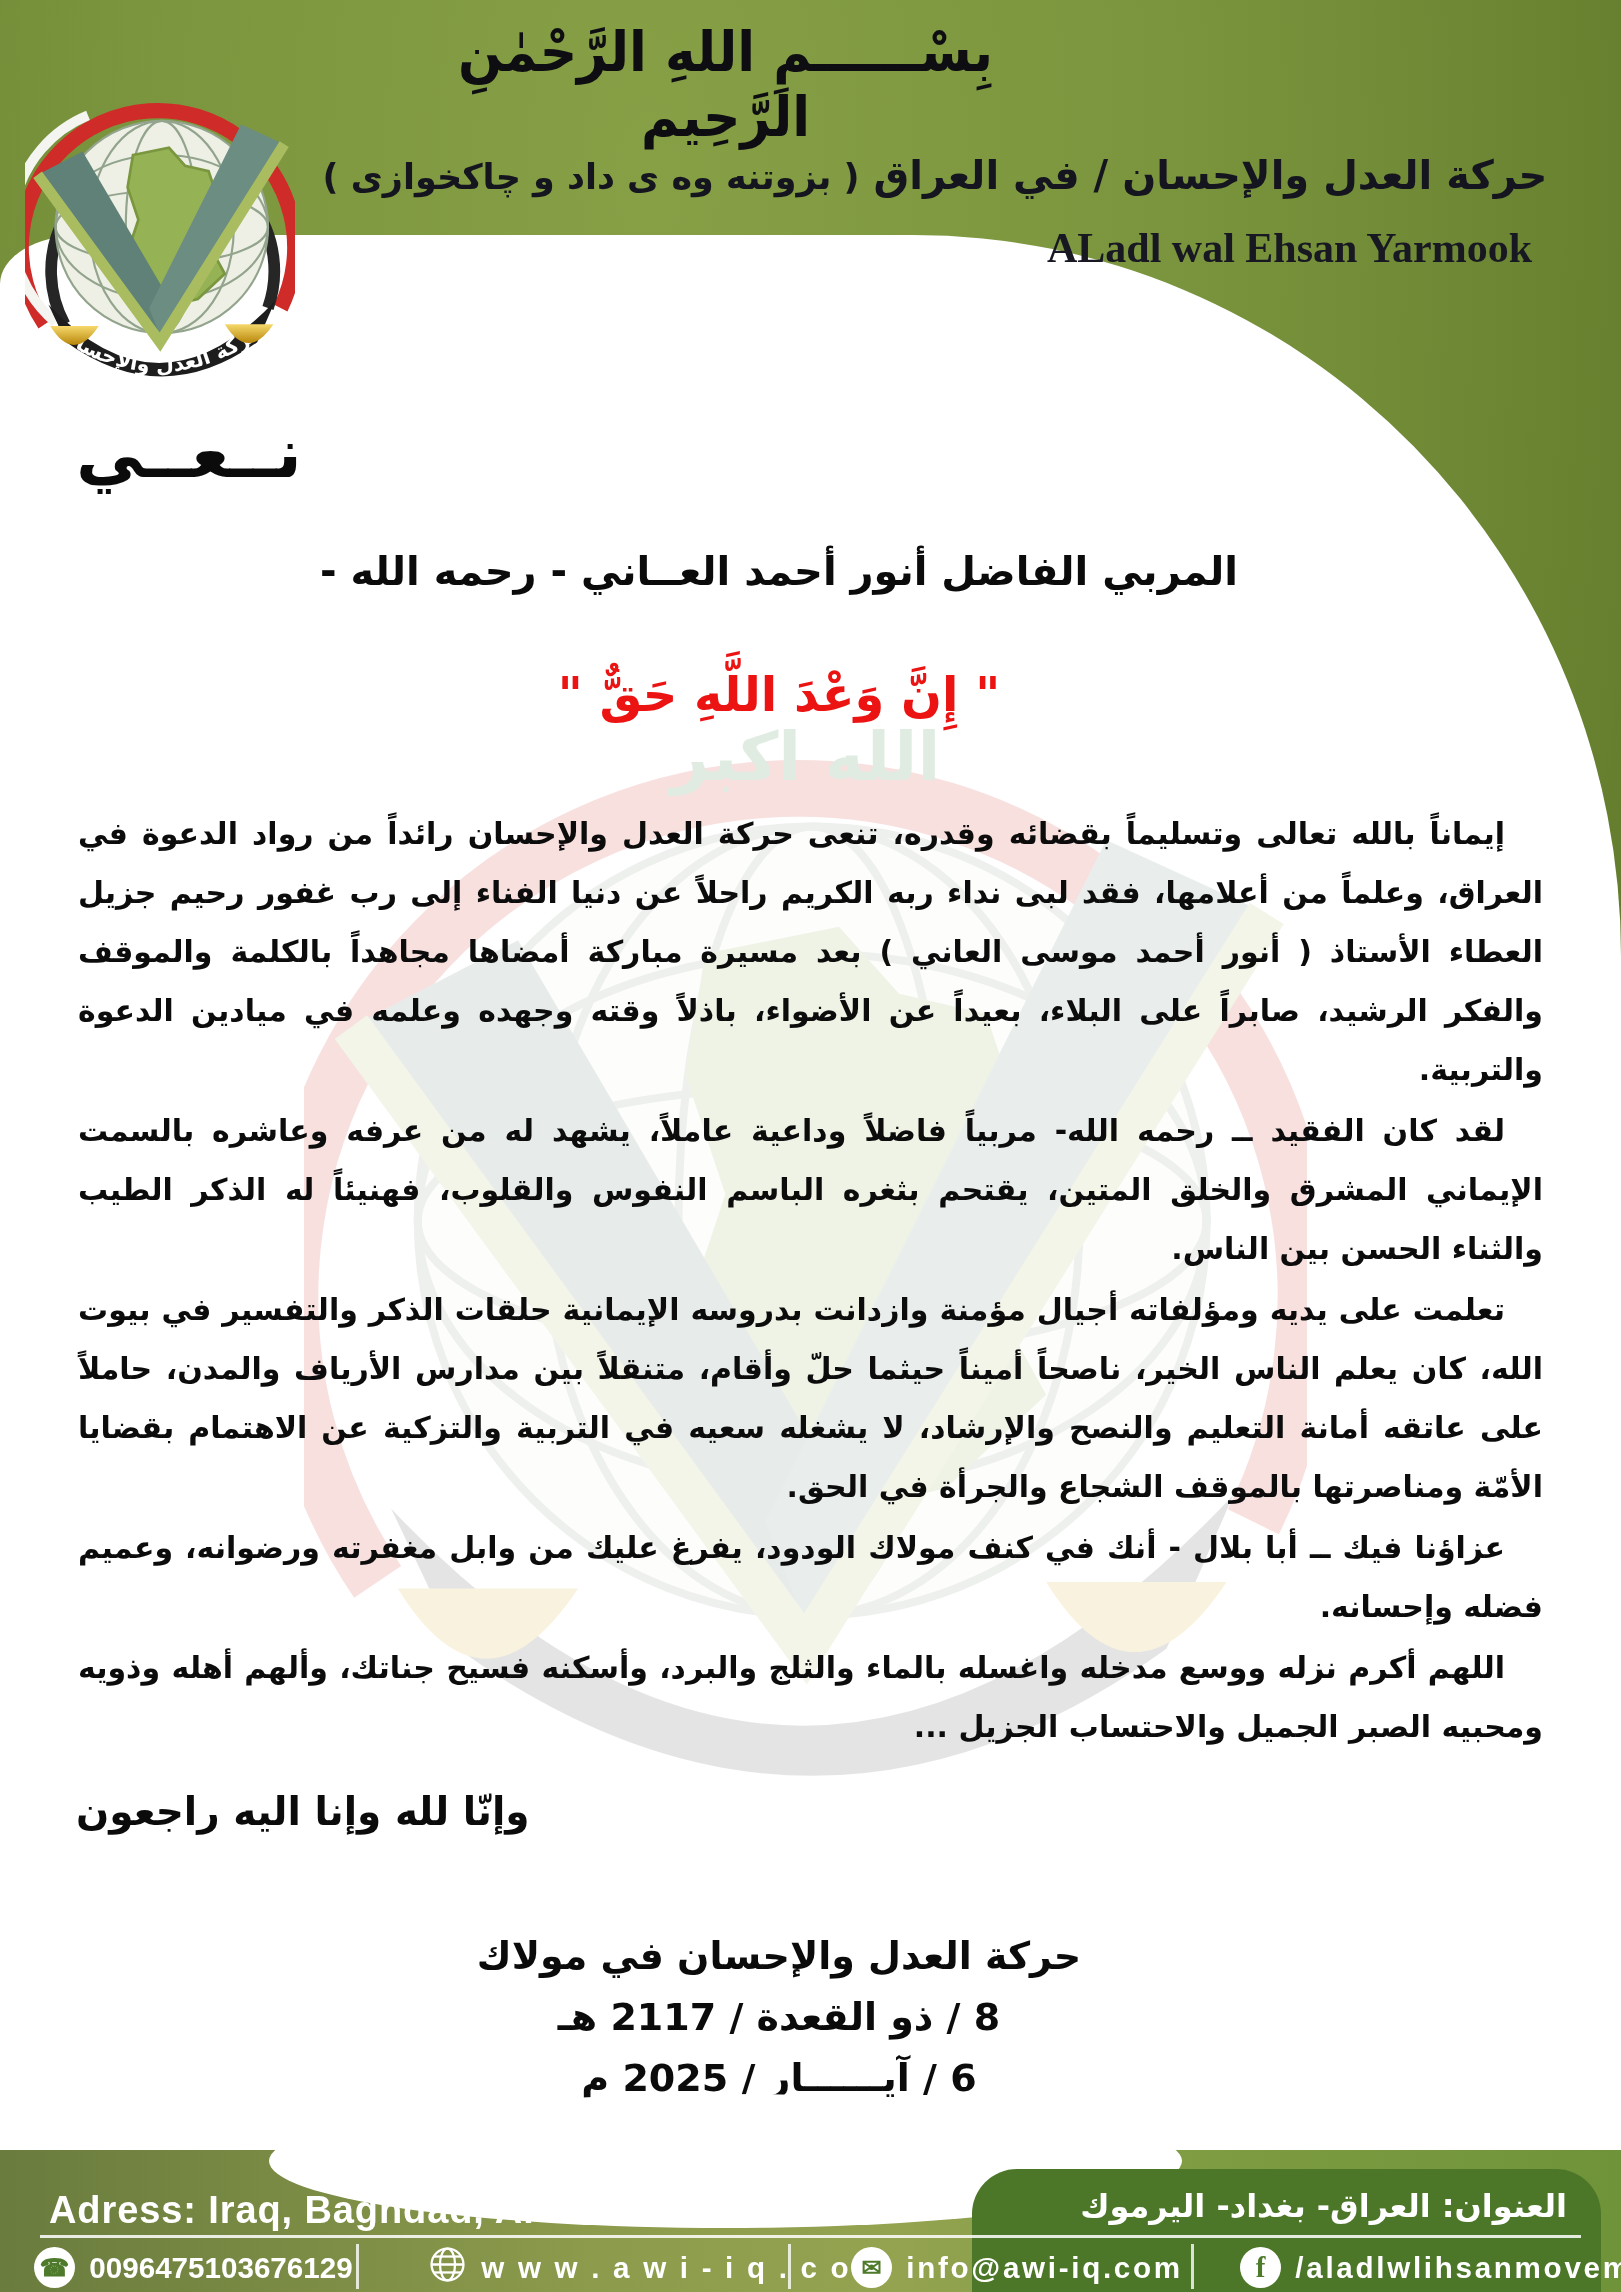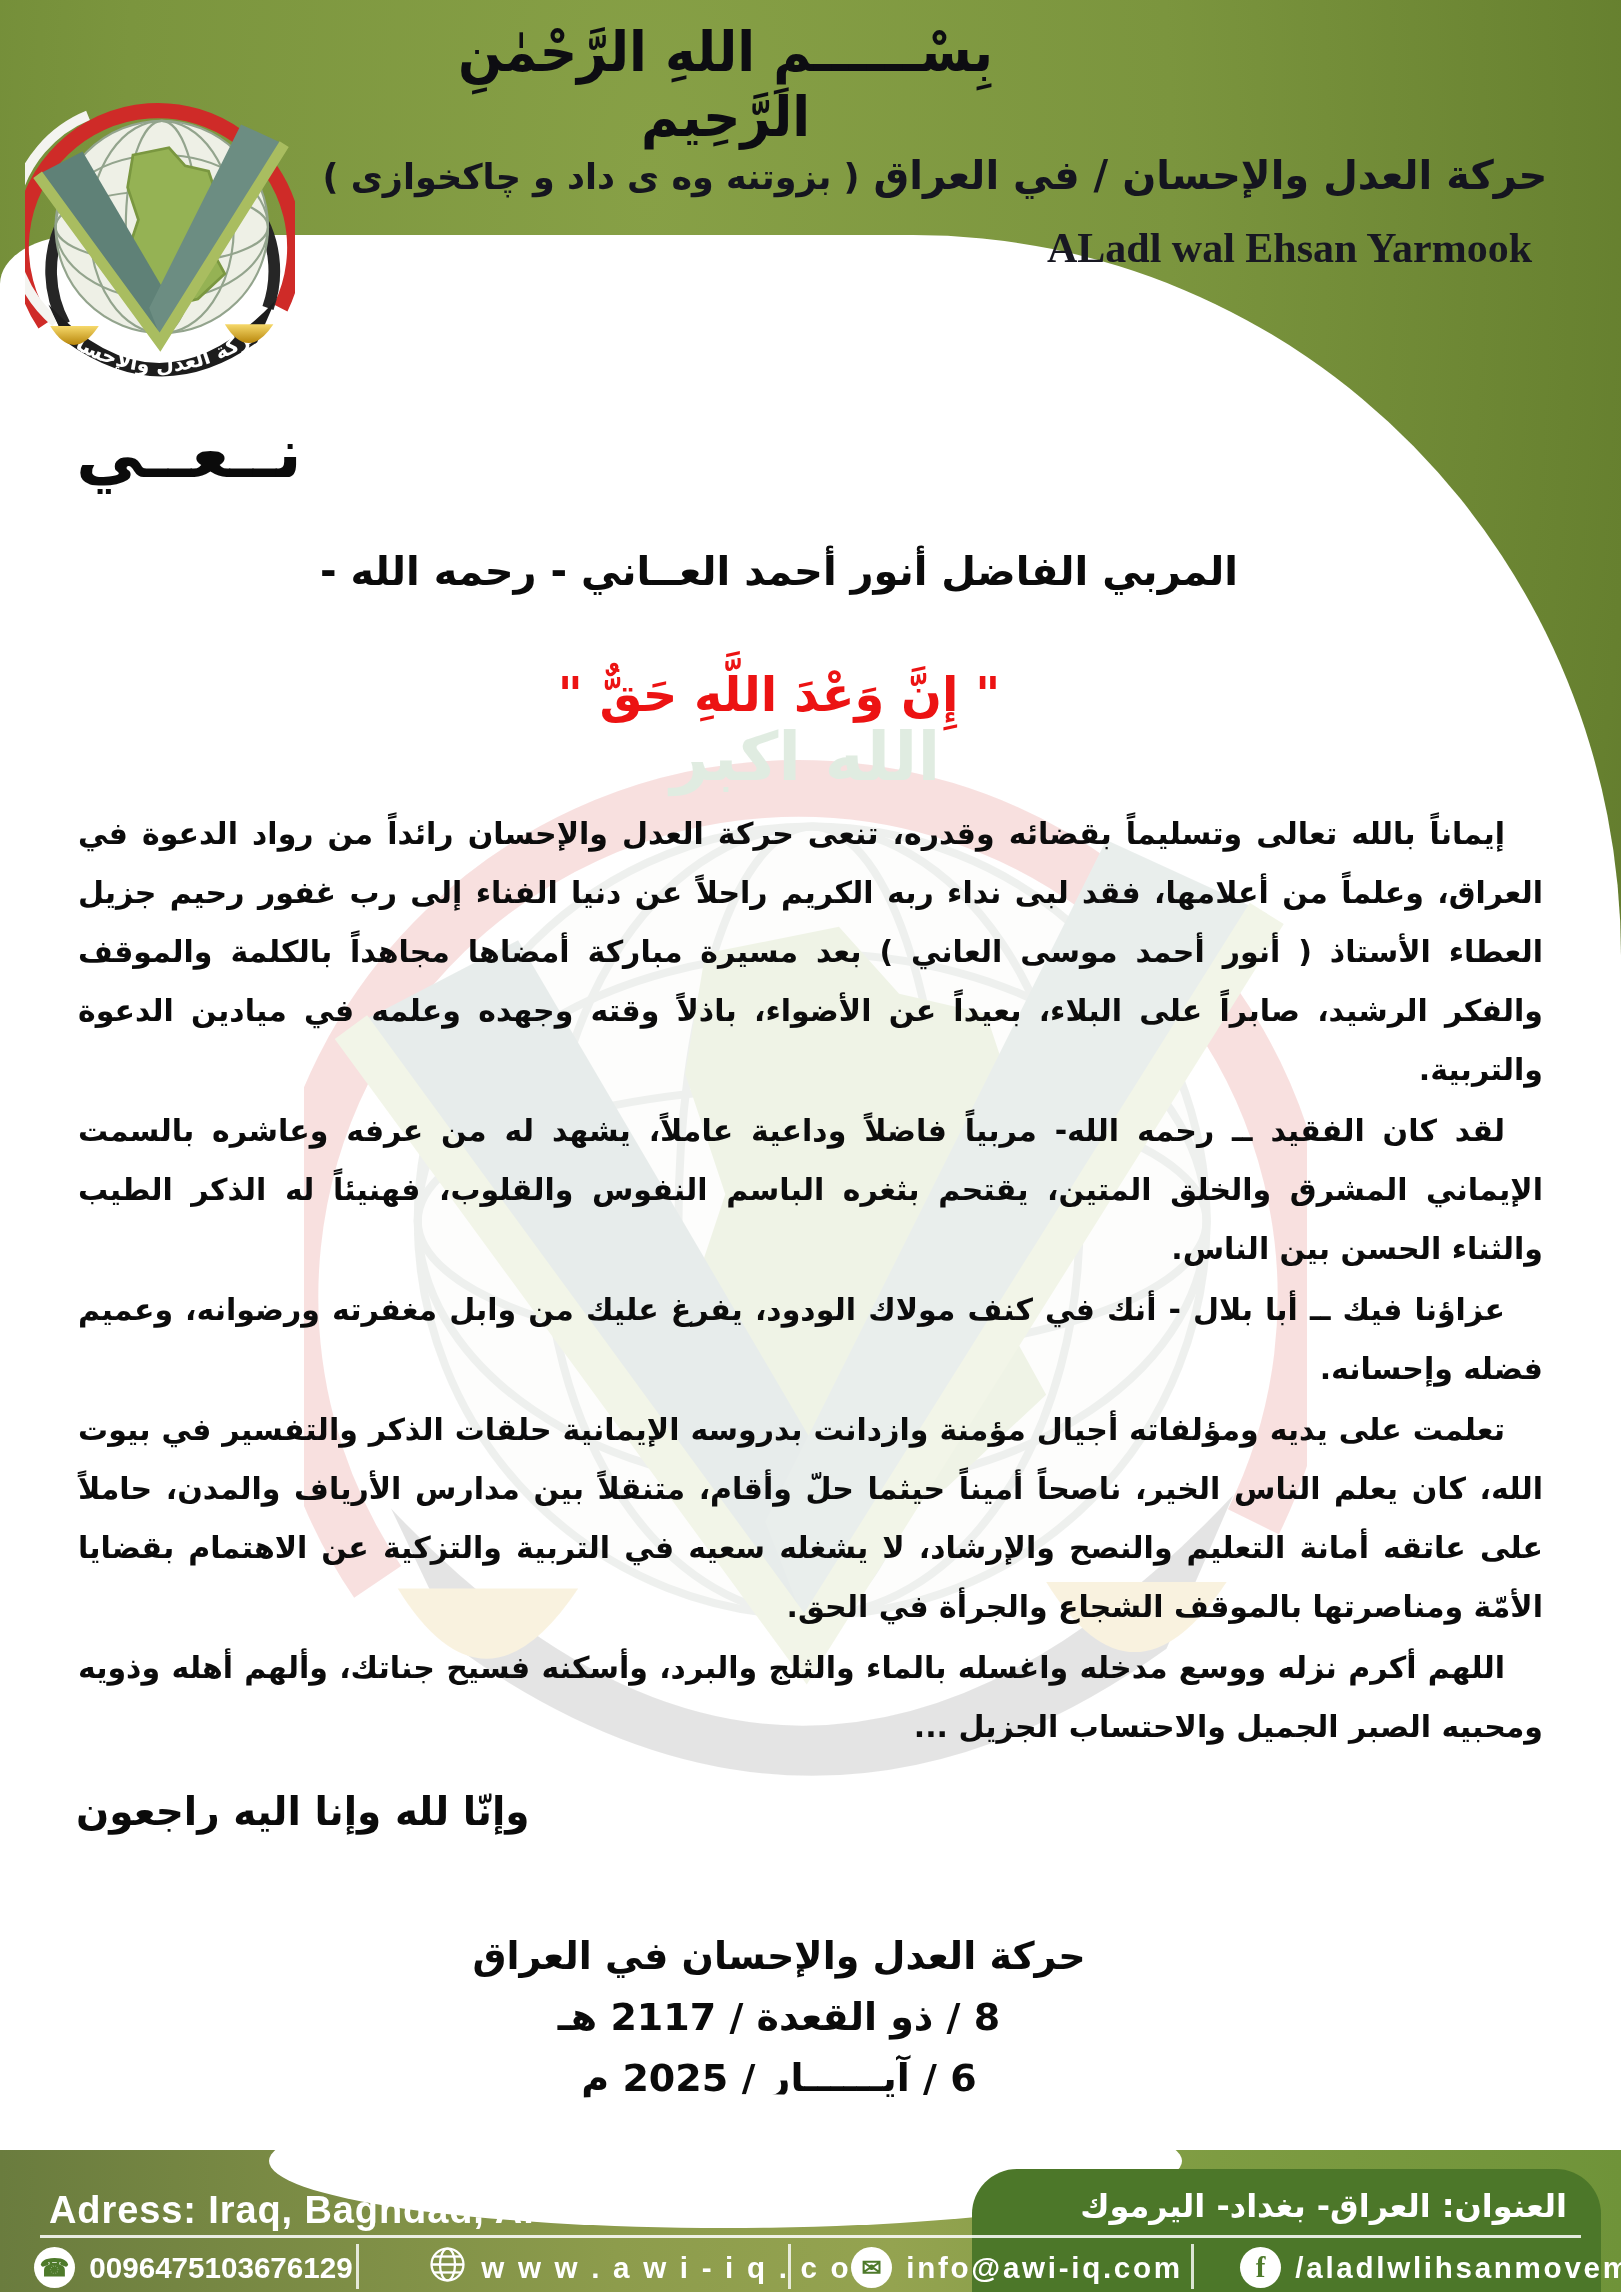--- a/index.html
+++ b/index.html
@@ -151,29 +151,29 @@
   </div>
   <div class="org-en">ALadl wal Ehsan Yarmook</div>
 
   <div class="doc-title">نــعــي</div>
   <div class="deceased">المربي الفاضل أنور أحمد العــاني - رحمه الله -</div>
   <div class="quote">" إِنَّ وَعْدَ اللَّهِ حَقٌّ "</div>
 
   <div class="body-text">
     <p>إيماناً بالله تعالى وتسليماً بقضائه وقدره، تنعى حركة العدل والإحسان رائداً من رواد الدعوة في العراق، وعلماً من أعلامها، فقد لبى نداء ربه الكريم راحلاً عن دنيا الفناء إلى رب غفور رحيم جزيل العطاء الأستاذ ( أنور أحمد موسى العاني ) بعد مسيرة مباركة أمضاها مجاهداً بالكلمة والموقف والفكر الرشيد، صابراً على البلاء، بعيداً عن الأضواء، باذلاً وقته وجهده وعلمه في ميادين الدعوة والتربية.</p>
     <p>لقد كان الفقيد ــ رحمه الله- مربياً فاضلاً وداعية عاملاً، يشهد له من عرفه وعاشره بالسمت الإيماني المشرق والخلق المتين، يقتحم بثغره الباسم النفوس والقلوب، فهنيئاً له الذكر الطيب والثناء الحسن بين الناس.</p>
+    <p>تعلمت على يديه ومؤلفاته أجيال مؤمنة وازدانت بدروسه الإيمانية حلقات الذكر والتفسير في بيوت الله، كان يعلم الناس الخير، ناصحاً أميناً حيثما حلّ وأقام، متنقلاً بين مدارس الأرياف والمدن، حاملاً على عاتقه أمانة التعليم والنصح والإرشاد، لا يشغله سعيه في التربية والتزكية عن الاهتمام بقضايا الأمّة ومناصرتها بالموقف الشجاع والجرأة في الحق.</p>
     <p>عزاؤنا فيك ــ أبا بلال - أنك في كنف مولاك الودود، يفرغ عليك من وابل مغفرته ورضوانه، وعميم فضله وإحسانه.</p>
-    <p>تعلمت على يديه ومؤلفاته أجيال مؤمنة وازدانت بدروسه الإيمانية حلقات الذكر والتفسير في بيوت الله، كان يعلم الناس الخير، ناصحاً أميناً حيثما حلّ وأقام، متنقلاً بين مدارس الأرياف والمدن، حاملاً على عاتقه أمانة التعليم والنصح والإرشاد، لا يشغله سعيه في التربية والتزكية عن الاهتمام بقضايا الأمّة ومناصرتها بالموقف الشجاع والجرأة في الحق.</p>
     <p>اللهم أكرم نزله ووسع مدخله واغسله بالماء والثلج والبرد، وأسكنه فسيح جناتك، وألهم أهله وذويه ومحبيه الصبر الجميل والاحتساب الجزيل ...</p>
   </div>
 
   <div class="closing">وإنّا لله وإنا اليه راجعون</div>
 
   <div class="signature">
-    <div>حركة العدل والإحسان في العراق</div>
+    <div>حركة العدل والإحسان في مولاك</div>
     <div>8 / ذو القعدة / 2117 هـ</div>
     <div>6 / آيــــــار / 2025 م</div>
   </div>
 
   <div class="footer-band"></div>
   <div class="footer-wave"></div>
   <div class="footer-panel"></div>
   <div class="addr-en">Adress: Iraq, Baghdad, Al Yarmook</div>
   <div class="addr-ar">العنوان: العراق- بغداد- اليرموك</div>
   <div class="footer-line"></div>

